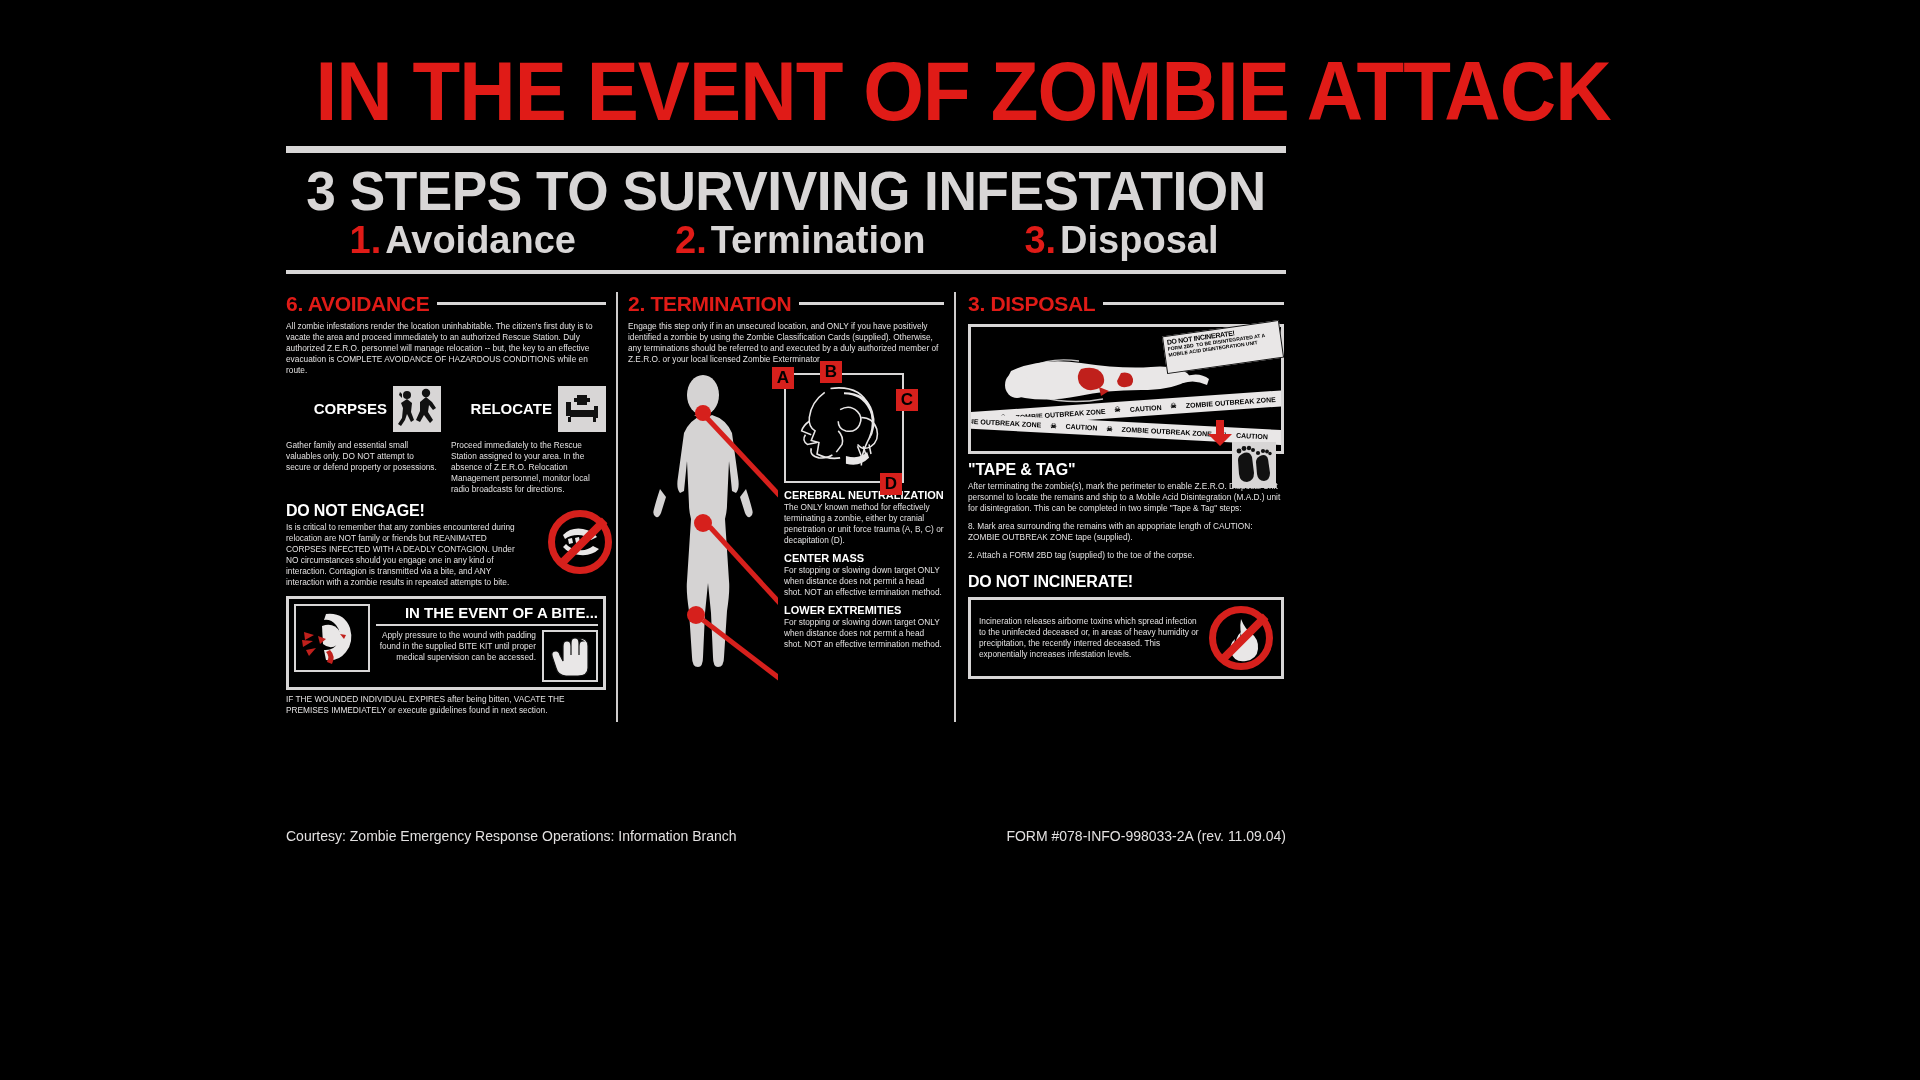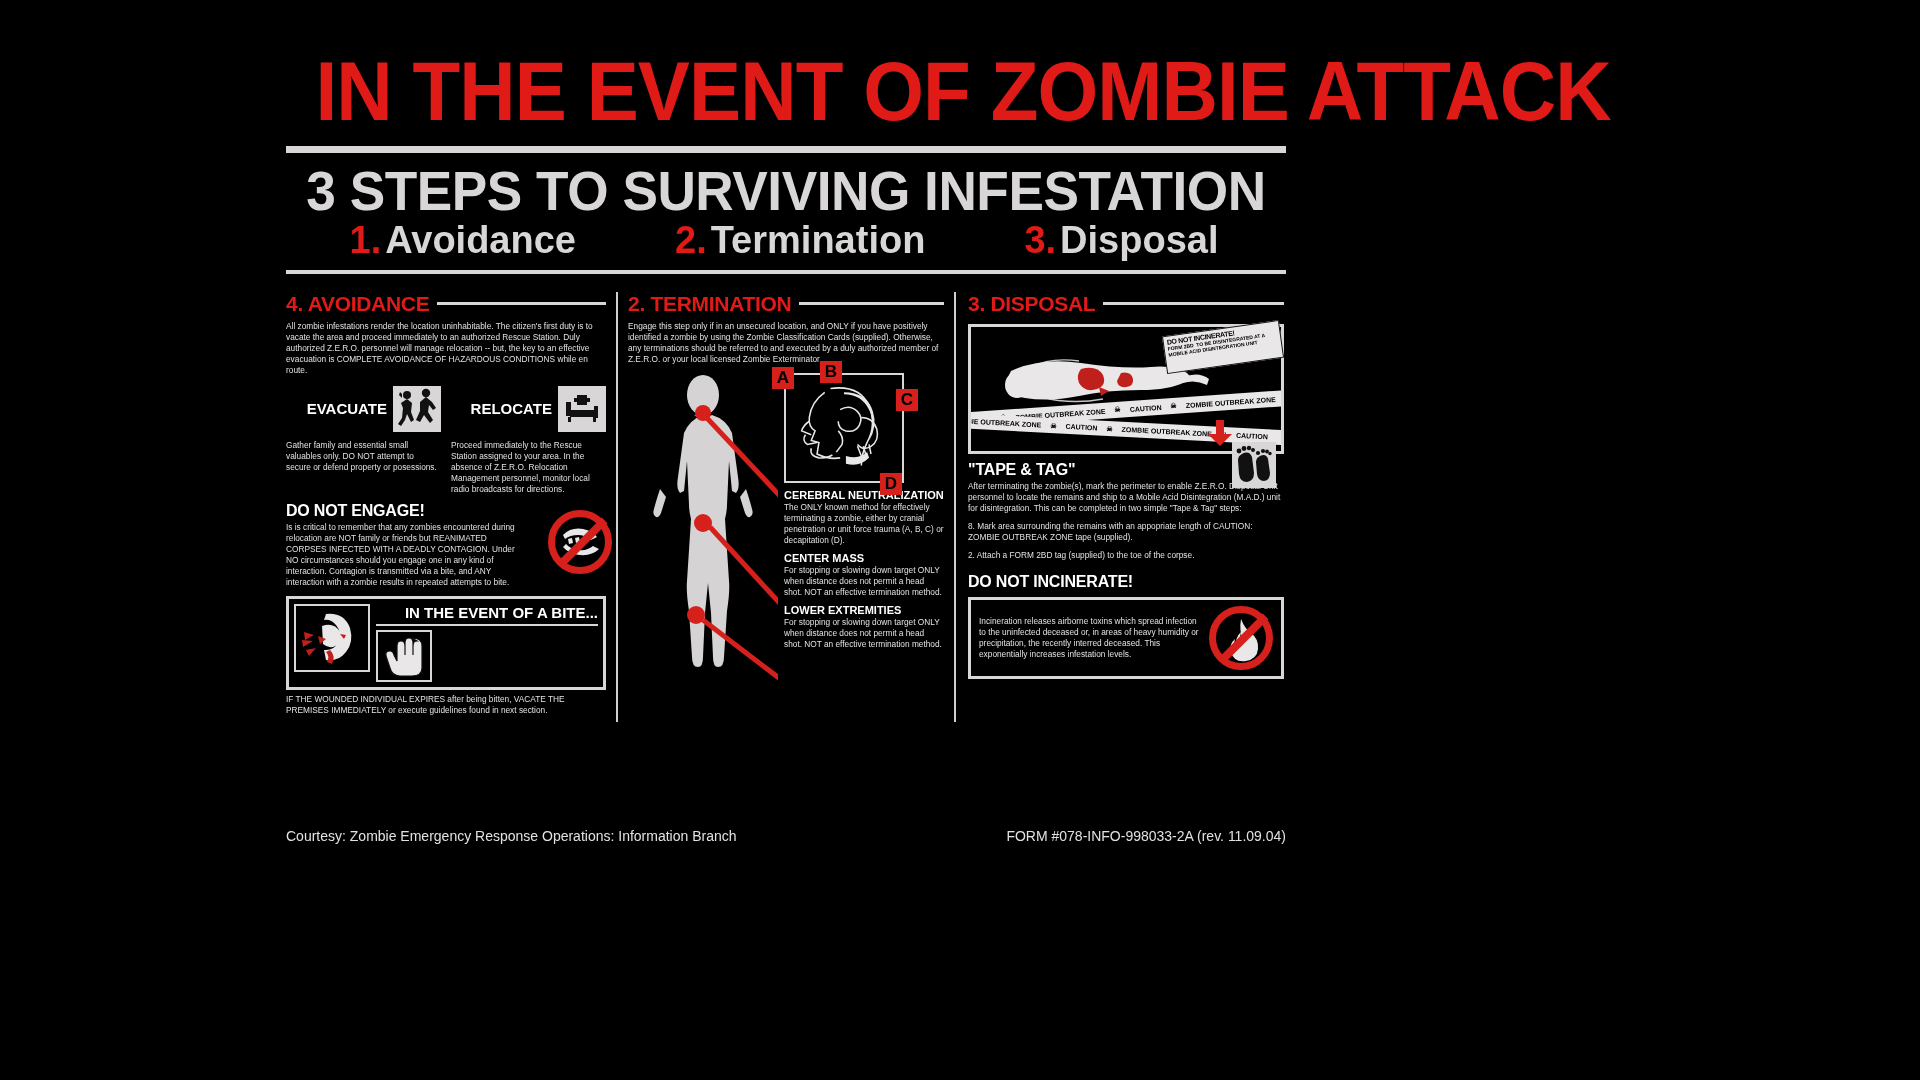--- a/index.html
+++ b/index.html
@@ -160,29 +160,29 @@
     <div class="step-item">
       <span class="step-num">3.</span><span class="step-word">Disposal</span>
     </div>
   </div>
   <div class="rule-thin"></div>
 
   <div class="columns">
 
     <div class="col col1">
       <div class="col-head">
-        <h2>4. AVOIDANCE</h2>
+        <h2>6. AVOIDANCE</h2>
         <div class="hline"></div>
       </div>
       <p class="body">All zombie infestations render the location uninhabitable.  The citizen's first duty is to vacate the area and proceed immediately to an authorized Rescue Station.  Duly authorized Z.E.R.O. personnel will manage relocation -- but, the key to an effective evacuation is COMPLETE AVOIDANCE OF HAZARDOUS CONDITIONS while en route.</p>
 
       <div class="icon-pair">
         <div class="icon-block">
           <div class="cap">
-            <span class="cap-text">EVACUATE</span>
+            <span class="cap-text">CORPSES</span>
             <span class="pictogram">
               <svg viewBox="0 0 48 46" width="48" height="46">
                 <g fill="#111">
                   <circle cx="14" cy="9" r="4"></circle>
                   <path d="M9 8 L7 6 L6 9 L9 12 Z"></path>
                   <path d="M14 13 L19 17 L18 26 L21 34 L18 36 L14 28 L12 34 L8 40 L5 38 L9 32 L10 22 L8 17 Z"></path>
                   <circle cx="33" cy="7" r="4.2"></circle>
                   <path d="M33 11 L39 16 L43 22 L40 24 L36 19 L35 26 L40 34 L37 37 L31 29 L27 36 L23 34 L27 25 L27 16 Z"></path>
                 </g>
               </svg>
@@ -235,20 +235,21 @@
                 <path d="M34 44 q6 6 2 14 l-5 -2 q3 -6 -1 -10 z" fill="#c0201c"></path>
                 <path d="M44 28 l6 1 l-2 4 z" fill="#c0201c"></path>
               </g>
             </svg>
           </div>
         </div>
         <div class="bite-right">
           <div class="bite-title">IN THE EVENT OF A BITE...</div>
           <div class="bite-hr"></div>
           <div style="display:flex;gap:6px">
+            <p class="body" style="flex:1;text-align:right">Apply pressure to the wound with padding found in the supplied BITE KIT until proper medical supervision can be accessed.</p>
             <span style="width:56px;height:52px;border:2px solid #d8d6d6;flex:none">
               <svg viewBox="0 0 52 48" width="52" height="48">
                 <g fill="#e9e7e7" stroke="#111" stroke-width="1.2">
                   <path d="M34 6 q10 0 10 8 v22 q0 8 -10 8 h-12 q-8 0 -10 -8 l-4 -12 q-1 -5 4 -5 q3 0 4 4 l3 6 v-15 q0 -5 4 -5 q4 0 4 5 v9 v-12 q0 -5 4 -5 q4 0 4 5 v12 v-9 q0 -5 4 -5 z"></path>
                 </g>
               </svg>
             </span>
           </div>
         </div>
       </div>

